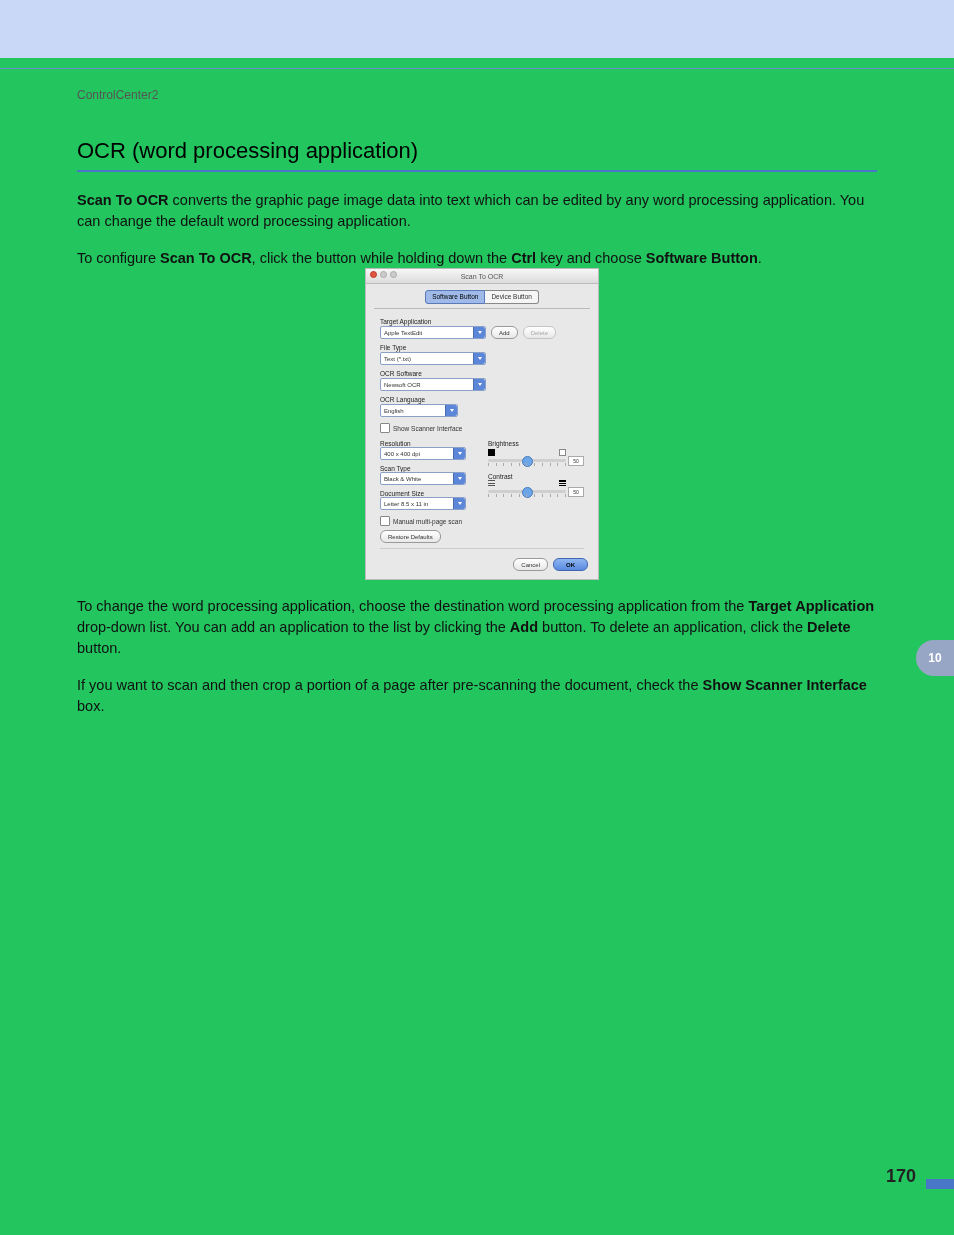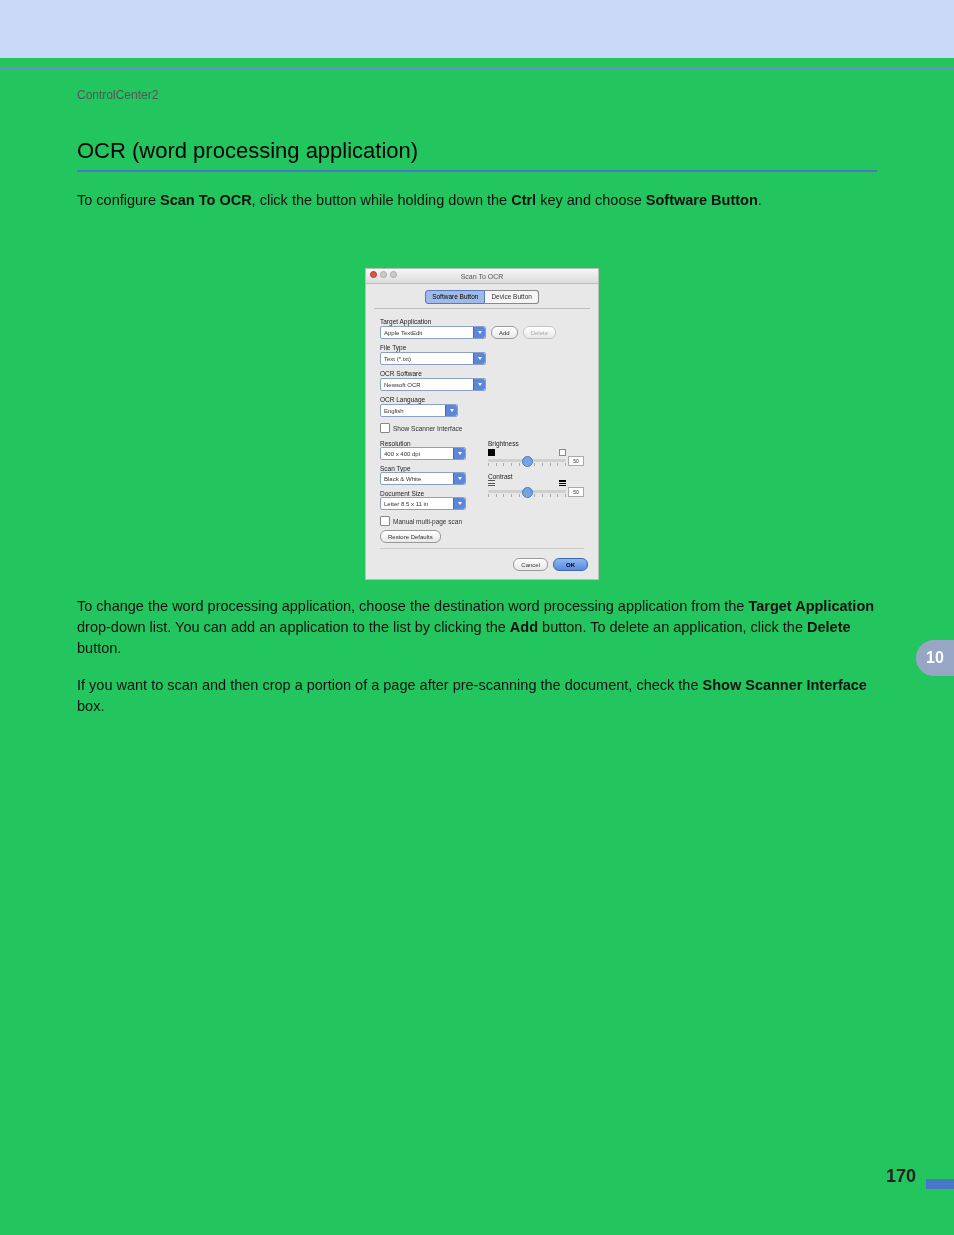--- a/index.html
+++ b/index.html
@@ -5,21 +5,21 @@
   html,body{margin:0;padding:0;background:#fff;font-family:Arial,Helvetica,sans-serif;color:#000;}
   .page{width:954px;height:1235px;position:relative;background:#22c55e;box-sizing:border-box;}
   .top-band{position:absolute;left:0;top:0;right:0;height:58px;background:#c9d8f7;}
   .hr-top{position:absolute;left:0;right:0;top:68px;height:1px;background:#6a8ecf;}
   .header-breadcrumb{position:absolute;left:77px;top:88px;font-size:12px;color:#555;}
   .content{position:absolute;left:77px;top:138px;width:800px;}
   h1.section-title{font-size:22px;font-weight:normal;margin:0 0 6px 0;color:#000;}
   .title-rule{height:2px;background:#4a76c7;margin-bottom:18px;}
   p.body{font-size:14.5px;line-height:1.45;margin:0 0 16px 0;color:#111;}
   .b{font-weight:bold;}
-  .chapter-tab{position:absolute;right:0;top:640px;width:38px;height:36px;background:#97a6c5;border-radius:18px 0 0 18px;color:#fff;font-size:16px;font-weight:bold;display:flex;align-items:center;justify-content:center;}
+  .chapter-tab{position:absolute;right:0;top:640px;width:38px;height:36px;background:#97a6c5;border-radius:18px 0 0 18px;color:#fff;font-size:12px;font-weight:bold;display:flex;align-items:center;justify-content:center;}
   .page-footer{position:absolute;right:38px;bottom:48px;font-size:18px;font-weight:bold;color:#222;}
   .footer-accent{position:absolute;right:0;bottom:46px;width:28px;height:10px;background:#4a76c7;}
 
   
   .shot{position:absolute;left:365px;top:268px;width:232px;height:310px;background:#e8e8e8;border:1px solid #bbb;font-size:7px;color:#333;overflow:hidden;}
   .shot .titlebar{height:14px;background:linear-gradient(#f6f6f6,#dcdcdc);border-bottom:1px solid #bbb;position:relative;display:flex;align-items:center;justify-content:center;font-size:7px;color:#555;}
   .shot .dots{position:absolute;left:4px;top:2px;display:flex;gap:3px;}
   .shot .dot{width:7px;height:7px;border-radius:50%;background:#ccc;border:1px solid #aaa;box-sizing:border-box;}
   .shot .dot.r{background:#e2543f;border-color:#b8372a;}
   .shot .tabs{display:flex;justify-content:center;gap:0;margin:6px 0 4px 0;}
@@ -62,20 +62,23 @@
 <body>
 <div class="page">
   <div class="top-band"></div>
   <div class="hr-top"></div>
   <div class="header-breadcrumb">ControlCenter2</div>
 
   <div class="content">
     <h1 class="section-title">OCR (word processing application)</h1>
     <div class="title-rule"></div>
 
+    <p class="body">
+      <span class="b">Scan To OCR</span><span> converts the graphic page image data into text which can be edited by any word processing application. You can change the default word processing application.</span>
+    </p>
 
     <p class="body">
       <span>To configure </span><span class="b">Scan To OCR</span><span>, click the button while holding down the </span><span class="b">Ctrl</span><span> key and choose </span><span class="b">Software Button</span><span>.</span>
     </p>
   </div>
 
   <div class="shot">
     <div class="titlebar">
       <div class="dots">
         <div class="dot r"></div>

